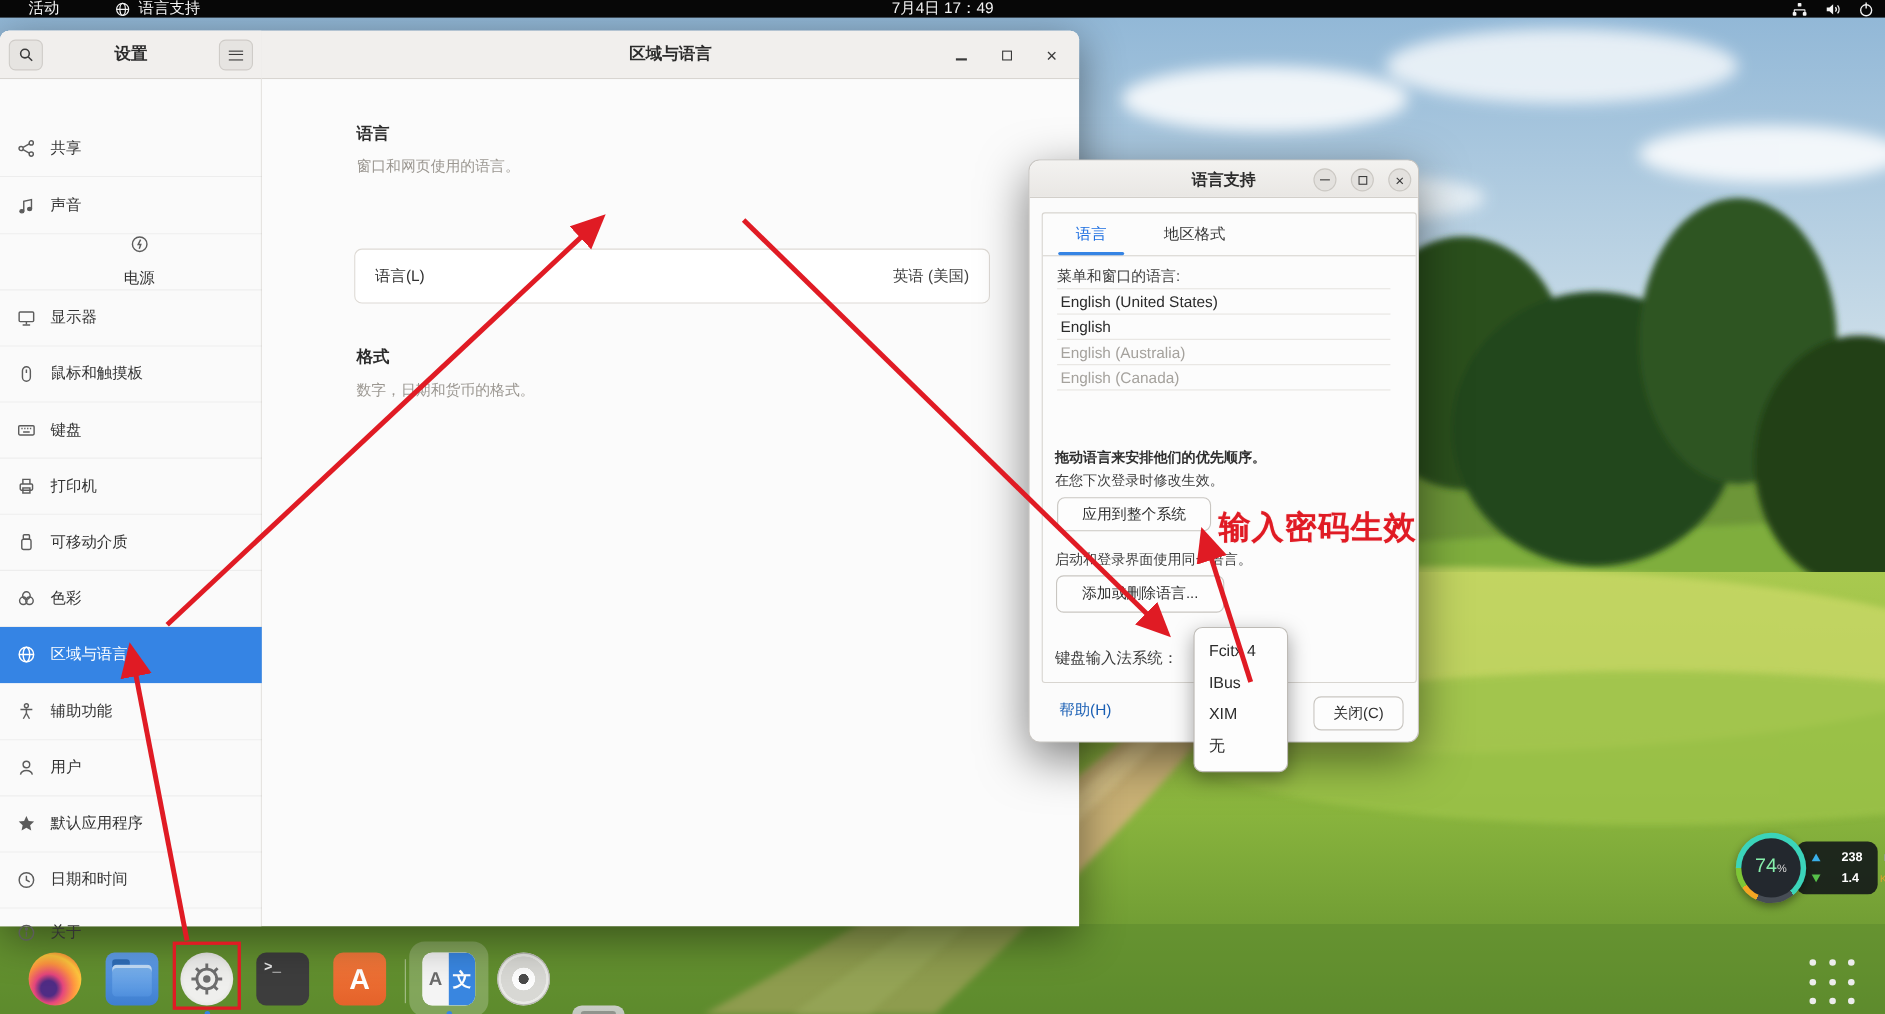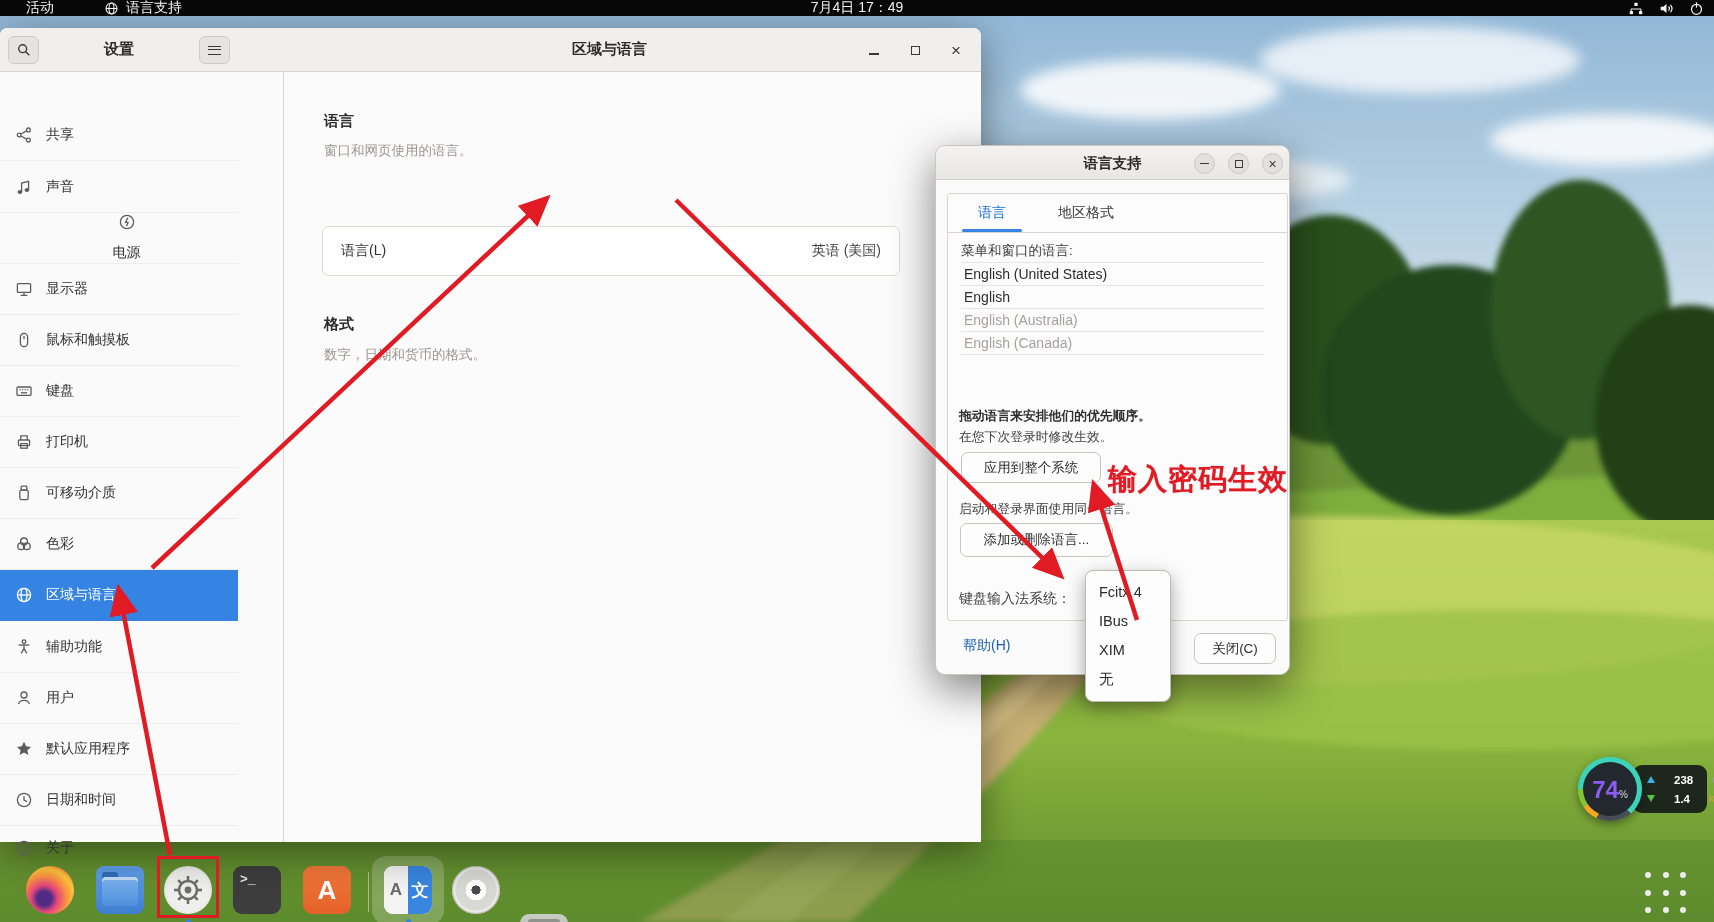--- a/index.html
+++ b/index.html
@@ -24,21 +24,21 @@
   #topbar .clock { position:absolute; left:50%; transform:translateX(-50%); font-size:14px; }
   #topbar .tray { position:absolute; right:10px; display:flex; align-items:center; gap:14px; }
 
   
   #settings {
     position:absolute; left:0; top:28px; width:981px; height:814px;
     background:#fbfbfb; z-index:10; border-radius:8px 8px 0 0;
     box-shadow:0 10px 40px rgba(0,0,0,.45);
   }
   .sb {
-    position:absolute; left:0; top:0; width:284px; height:814px;
+    position:absolute; left:0; top:0; width:238px; height:814px;
     background:#fafafa; border-right:1px solid #d9d6d2;
     border-radius:8px 0 0 0;
   }
   .sb-header {
     position:absolute; left:0; top:0; width:238px; height:44px;
     background:#f1efed; border-bottom:1px solid #d5d2ce;
     border-radius:8px 0 0 0;
   }
   .sb-title { position:absolute; left:0; right:0; top:12px; text-align:center; font-weight:bold; font-size:15px; color:#2b2b2b; }
   .mini-btn {
@@ -170,21 +170,21 @@
   .mon-unit { color:#9aa0a6; font-size:9px; }
   .mon-unit.dl { color:#e0a030; }
   .tri-up { width:0; height:0; border-left:4px solid transparent; border-right:4px solid transparent; border-bottom:7px solid #3ab0e8; }
   .tri-down { width:0; height:0; border-left:4px solid transparent; border-right:4px solid transparent; border-top:7px solid #57c24a; }
   .mon-circle { position:absolute; left:0; top:0; width:64px; height:64px; border-radius:50%;
     background:conic-gradient(from 205deg, #f5a623 0 30deg, #7ec636 30deg 65deg, #3bd4ba 65deg 295deg, #474d55 295deg 360deg);
     display:flex; align-items:center; justify-content:center;
     box-shadow:0 3px 8px rgba(0,0,0,.4); }
   .mon-inner { width:54px; height:54px; border-radius:50%; background:#23282e;
     display:flex; align-items:baseline; justify-content:center; padding-top:16px; }
-  .mon-cpu { color:#8b5cf6; font-size:24px; font-weight:bold; line-height:1; }
+  .mon-cpu { color:#86efac; font-size:18px; font-weight:normal; line-height:1; }
   .mon-pct { color:#d8d8d8; font-size:10px; }
 
   
   #ann-svg { position:absolute; inset:0; z-index:50; pointer-events:none; }
   #ann-rect { position:absolute; left:157px; top:856px; width:62px; height:62px;
     border:3px solid #e01b24; z-index:51; pointer-events:none; }
   #ann-text { position:absolute; left:1108px; top:460px; z-index:51; pointer-events:none;
     color:#e01b24; font-size:29px; font-weight:bold; letter-spacing:1px; white-space:nowrap;
     text-shadow:0 0 1px rgba(224,27,36,.4); }
 </style>

